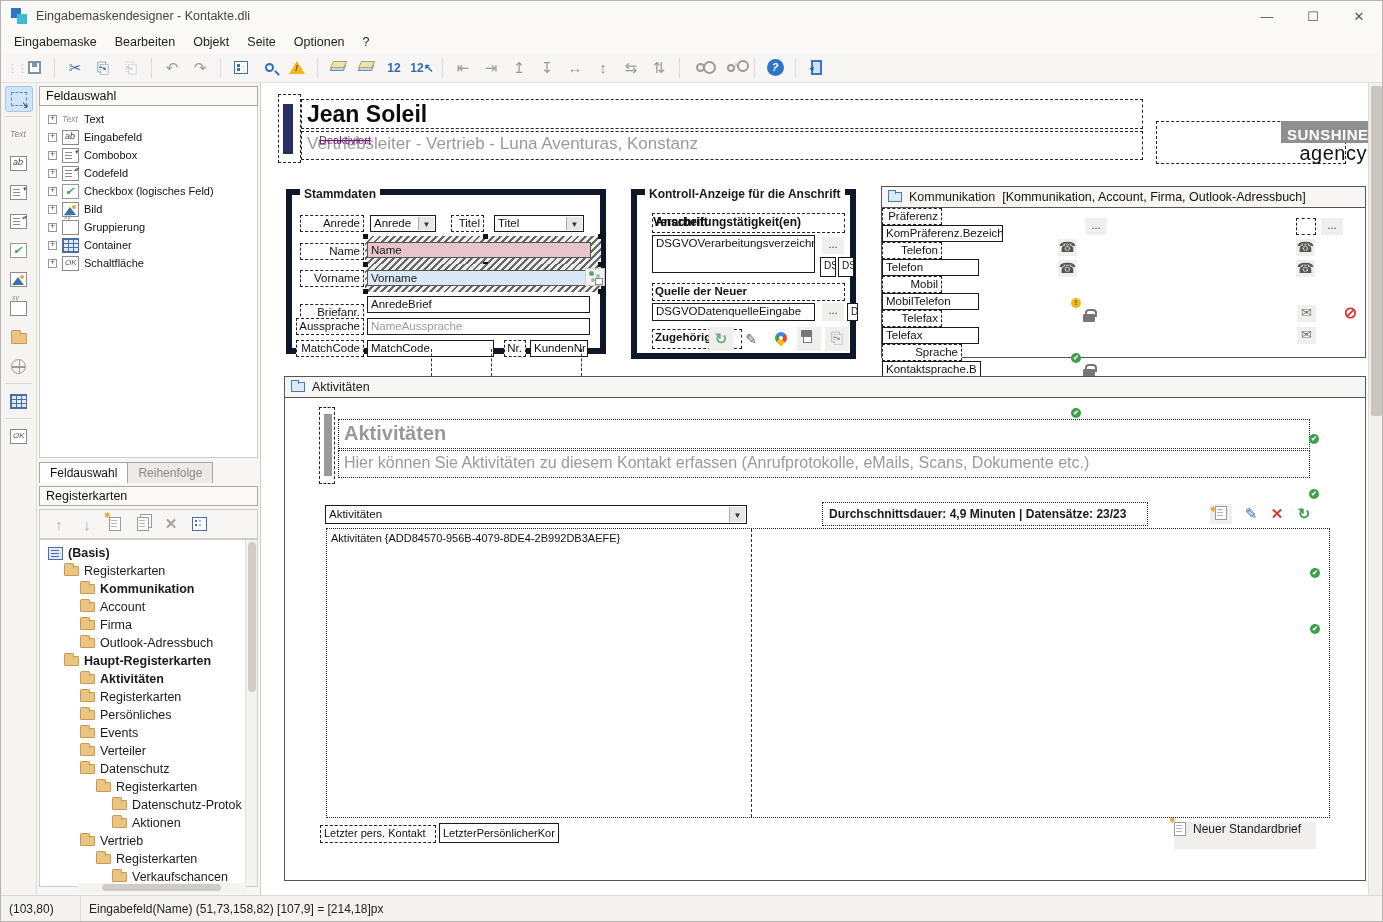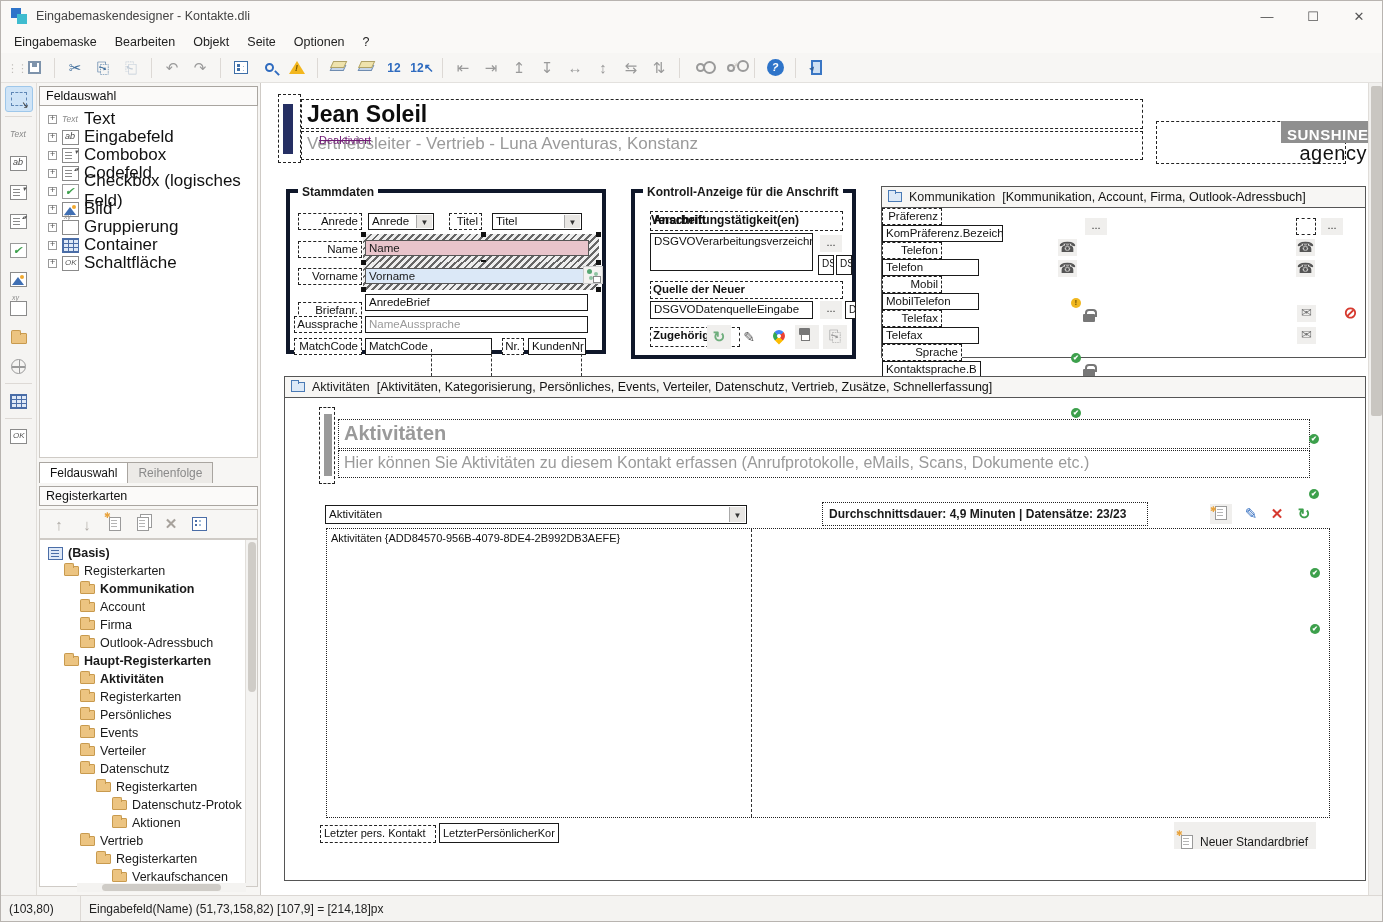--- a/index.html
+++ b/index.html
@@ -88,21 +88,21 @@
   .ic-basis { border:1px solid #4a6da7; background:#dfe9f7; width:15px; height:13px; }
   .ic-basis::before { content:""; position:absolute; left:2px; top:2px; width:8px; height:1.5px; background:#4a6da7; box-shadow:0 3px 0 #4a6da7, 0 6px 0 #4a6da7; }
 
   
   .leftpanel { position:absolute; left:36px; top:82px; width:224px; bottom:26px; background:#f7f6f4; border-right:1px solid #cfcbc6; }
   .panel-header { margin:3px 2px 0 2px; border:1px solid #a9a5a0; background:#fbfaf9; font-size:12.5px; padding:2px 6px; color:#111; }
   .pal-list { margin:0 2px; background:#fff; border:1px solid #cfcbc6; border-top:none; height:352px; overflow:hidden; padding-top:4px; }
   .pal-row { display:flex; align-items:center; height:18px; padding-left:8px; gap:5px; }
   .expand { width:9px; height:9px; border:1px solid #9a9a9a; background:#fff; position:relative; flex:none; }
   .expand::before { content:"+"; position:absolute; left:1px; top:-3px; font-size:9px; color:#555; }
-  .pal-label { font-size:17px; color:#111; }
+  .pal-label { font-size:11px; color:#111; }
 
   .panel-tabs { display:flex; margin:4px 2px 0 2px; align-items:flex-end; }
   .ptab { font-size:12px; padding:3px 10px; border:1px solid #a9a5a0; border-bottom:none; background:#fff; position:relative; }
   .ptab.active { font-weight:normal; color:#111; z-index:2; }
   .ptab.inactive { background:#eceae7; color:#8a8a8a; border-left:none; }
 
   .reg-toolbar { margin:3px 2px 0 2px; border:1px solid #cfcbc6; background:#f7f6f4; height:30px; display:flex; align-items:center; gap:6px; padding:0 8px; }
   .rbtn { width:22px; height:22px; display:flex; align-items:center; justify-content:center; }
   .arrow-g { color:#b0aca7; font-size:15px; font-weight:bold; }
   .pg { width:12px; height:14px; border:1.5px solid #9a9a9a; background:#fff; position:relative; }
@@ -123,21 +123,21 @@
 
   
   .canvas { position:absolute; left:260px; top:82px; width:1123px; height:814px; background:#fff; overflow:hidden; }
   .abs { position:absolute; }
   .dash { border:1px dashed #222; }
   .dot { border:1px dotted #222; }
   .dlabel { border:1px dashed #222; font-size:11.5px; line-height:15px; text-align:right; padding-right:3px; color:#111; background:#fff; }
   .dlabel.bold { font-weight:bold; text-align:left; padding-left:2px; }
   .field { border:1px solid #1a1a1a; background:#fff; font-size:11.5px; line-height:15px; padding-left:3px; color:#111; white-space:nowrap; overflow:hidden; }
   .combo-btn { position:absolute; right:1px; top:1px; bottom:1px; width:16px; background:#e8e6e3; border-left:1px solid #aaa; text-align:center; font-size:8px; line-height:15px; color:#333; }
-  .gbox { position:absolute; border:4px solid #0f172a; background:#fff; }
+  .gbox { position:absolute; border:6px solid #0f172a; background:#fff; }
   .gbox > .gtitle { position:absolute; top:-8px; left:8px; background:#fff; padding:0 4px; font-weight:bold; font-size:12px; }
 
   .hatch { background:repeating-linear-gradient(135deg,#666 0 2px,#eee 2px 5px); }
   .handle { position:absolute; width:5px; height:5px; background:#111; }
 
   .container-box { position:absolute; border:1.5px solid #555; background:#fff; }
   .container-header { height:21px; border-bottom:1.5px solid #555; background:#f7f6f4; display:flex; align-items:center; gap:7px; padding-left:6px; font-size:12.5px; }
   .cfolder { width:14px; height:10px; border:1px solid #4a7ab5; background:#dce9f7; position:relative; flex:none; }
   .cfolder::before { content:""; position:absolute; left:-1px; top:-3px; width:6px; height:3px; background:#dce9f7; border:1px solid #4a7ab5; border-bottom:none; }
   .ctabs { color:#111; }
@@ -603,21 +603,20 @@
         <span>Kommunikation</span>
         <span class="ctabs">[Kommunikation, Account, Firma, Outlook-Adressbuch]</span>
       </div>
       <div style="position:relative" id="kommBody"><div class="dlabel" style="left: 12px; top: 10px; width: 60px; height: 17px;">Präferenz</div><div class="field" style="left: 75px; top: 10px; width: 121px; height: 17px;">KomPräferenz.Bezeich</div><div class="kbtn" style="left: 203px; top: 10px; width: 22px; height: 17px;">...</div><div class="dlabel" style="left: 12px; top: 31px; width: 60px; height: 17px;">Telefon</div><div class="field" style="left: 75px; top: 31px; width: 97px; height: 17px;">Telefon</div><span class="kic icon-phone" style="left: 176px; top: 31px;"></span><span class="kic lockb" style="left: 198px; top: 31px;"><b class="badge warn"></b></span><div class="dlabel" style="left: 12px; top: 52px; width: 60px; height: 17px;">Mobil</div><div class="field" style="left: 75px; top: 52px; width: 97px; height: 17px;">MobilTelefon</div><span class="kic icon-phone" style="left: 176px; top: 52px;"></span><span class="kic lockb" style="left: 198px; top: 52px;"><b class="badge ok"></b></span><div class="dlabel" style="left: 12px; top: 73px; width: 60px; height: 17px;">Telefax</div><div class="field" style="left: 75px; top: 73px; width: 97px; height: 17px;">Telefax</div><span class="kic icon-printer" style="left: 176px; top: 73px;"></span><span class="kic lockb" style="left: 198px; top: 73px;"><b class="badge ok"></b></span><div class="dlabel" style="left: 228px; top: 10px; width: 80px; height: 17px;">Sprache</div><div class="field" style="left: 311px; top: 10px; width: 99px; height: 17px;">Kontaktsprache.B</div><div class="dash" style="position: absolute; left: 414px; top: 10px; width: 20px; height: 17px;"></div><div class="kbtn" style="left: 439px; top: 10px; width: 22px; height: 17px;">...</div><div class="dlabel" style="left: 228px; top: 31px; width: 80px; height: 17px;">Telefon 2</div><div class="field" style="left: 311px; top: 31px; width: 99px; height: 17px;">Telefon2</div><span class="kic icon-phone" style="left: 414px; top: 31px;"></span><span class="kic lockb" style="left: 436px; top: 31px;"><b class="badge ok"></b></span><div class="dlabel" style="left: 228px; top: 52px; width: 80px; height: 17px;">Mobil privat</div><div class="field" style="left: 311px; top: 52px; width: 99px; height: 17px;">MobilTelefon_Priv</div><span class="kic icon-phone" style="left: 414px; top: 52px;"></span><span class="kic lockb" style="left: 436px; top: 52px;"><b class="badge ok"></b></span><div class="dlabel" style="left: 12px; top: 97px; width: 60px; height: 17px;">eMail</div><div class="field" style="left: 75px; top: 97px; width: 336px; height: 17px;">eMail</div><span class="kic icon-mail" style="left: 415px; top: 97px;"></span><span class="kic lockb" style="left: 437px; top: 97px;"><b class="badge ok"></b></span><span class="kic icon-block white" style="left: 459px; top: 97px;"></span><div class="dlabel" style="left: 12px; top: 119px; width: 60px; height: 17px;">eMail2</div><div class="field" style="left: 75px; top: 119px; width: 336px; height: 17px;">eMail2</div><span class="kic icon-mail" style="left: 415px; top: 119px;"></span><span class="kic lockb" style="left: 437px; top: 119px;"><b class="badge ok"></b></span></div>
     </div>
 
     <div class="container-box" style="left:23px;top:293px;width:1082px;height:505px">
       <div class="container-header">
         <span class="cfolder"></span>
         <span>Aktivitäten</span>
-        <span class="ctabs">[Aktivitäten, Kategorisierung, Persönliches, Events, Verteiler, Datenschutz, Vertrieb, Zusätze, Schnellerfassung]</span>
       </div>
       <div style="position:relative;height:482px">
         <div class="abs dash" style="left:34px;top:9px;width:16px;height:77px"></div>
         <div class="abs" style="left:39px;top:16px;width:8px;height:62px;background:#9a9a9a"></div>
         <div class="abs dot" style="left:53px;top:21px;width:972px;height:30px">
           <div style="font-size:20px;font-weight:bold;color:#9a9a9a;padding:2px 0 0 5px">Aktivitäten</div>
         </div>
         <div class="abs dot" style="left:53px;top:52px;width:972px;height:28px">
           <div style="font-size:16px;color:#9a9a9a;padding:3px 0 0 5px;white-space:nowrap">Hier können Sie Aktivitäten zu diesem Kontakt erfassen (Anrufprotokolle, eMails, Scans, Dokumente etc.)</div>
         </div>
@@ -635,21 +634,21 @@
         <div class="act-ic act-refresh" style="left:1008px;top:106px">↻</div>
 
         <div class="abs dot" style="left:41px;top:130px;width:1004px;height:290px">
           <div class="abs" style="left:4px;top:3px;font-size:11px;color:#111;white-space:nowrap">Aktivitäten {ADD84570-956B-4079-8DE4-2B992DB3AEFE}</div>
           <div class="abs" style="left:424px;top:0;bottom:0;width:0;border-left:1px dashed #333"></div>
         </div>
 
         <div class="abs dlabel" style="left:35px;top:427px;width:116px;height:18px;font-size:11px;text-align:left;padding-left:3px">Letzter pers. Kontakt</div>
         <div class="abs field" style="left:154px;top:425px;width:120px;height:20px;font-size:11px;line-height:18px">LetzterPersönlicherKor</div>
 
-        <div class="abs" style="left:889px;top:424px;width:142px;height:27px;background:#f0efed;display:flex;align-items:flex-end;gap:7px;padding-left:7px">
+        <div class="abs" style="left:889px;top:424px;width:142px;height:27px;background:#f0efed;display:flex;align-items:flex-start;gap:7px;">
           <span class="pg new"></span>
           <span style="font-size:12px">Neuer Standardbrief</span>
         </div>
       </div>
     </div>
 
     <div class="abs" style="right:0;top:0;bottom:0;width:16px;background:#f1f0ee;border-left:1px solid #e0ddd9">
       <div class="abs" style="left:2px;top:3px;width:11px;height:330px;background:#c9c6c1;border-radius:2px"></div>
     </div>
   </div>

